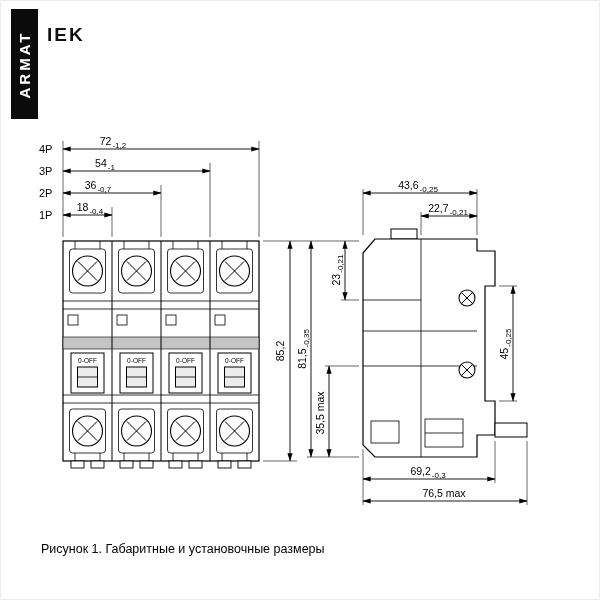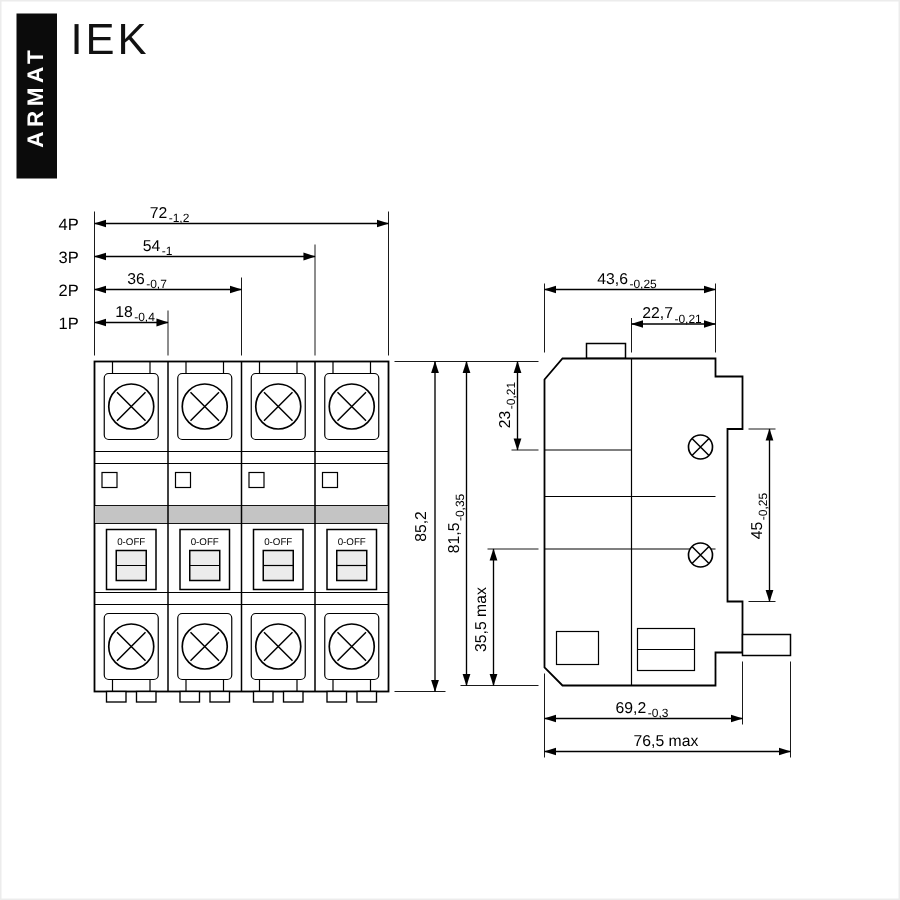--- a/index.html
+++ b/index.html
@@ -1,19 +1,19 @@
 <!DOCTYPE html>
 <html><head>
 <meta charset="utf-8">
 <style>
   html,body{margin:0;padding:0;background:#fff;}
   .page{position:relative;width:600px;height:600px;background:#fff;font-family:"Liberation Sans",sans-serif;overflow:hidden;box-sizing:border-box;border:1px solid #ececec;}
   .brand-bar{position:absolute;left:10px;top:8px;width:27px;height:110px;background:#0b0b0b;display:flex;align-items:center;justify-content:center;}
   .brand-text{color:#fff;font-size:15px;font-weight:600;letter-spacing:3px;white-space:nowrap;transform:rotate(-90deg);}
-  .logo{position:absolute;left:46px;top:10px;font-size:29px;font-weight:400;letter-spacing:2px;color:#111;}
+  .logo{position:absolute;left:46px;top:23px;font-size:19px;font-weight:700;letter-spacing:2px;color:#111;}
   .caption{position:absolute;left:40px;top:541px;font-size:12.5px;color:#000;}
   svg{position:absolute;left:0;top:0;}
   .ol{fill:#fff;stroke:#000;stroke-width:1.2;}
   .ln{stroke:#000;stroke-width:.8;fill:none;}
   .ln2{stroke:#000;stroke-width:1;fill:none;}
   .ext{stroke:#000;stroke-width:.6;fill:none;}
   .dim{stroke:#000;stroke-width:.9;marker-start:url(#arr);marker-end:url(#arr);}
   .scr{fill:#fff;stroke:#000;stroke-width:1.1;}
   .tgf{fill:#fff;stroke:#000;stroke-width:1;}
   .knob{fill:#ececec;stroke:#000;stroke-width:1;}
@@ -118,13 +118,14 @@
       <text class="dt" x="447" y="211" text-anchor="middle"><tspan>22,7</tspan><tspan class="tol" dx="1" dy="3">-0,21</tspan></text>
       <text class="dt" text-anchor="middle" transform="rotate(-90 339 269)" x="339" y="269"><tspan>23</tspan><tspan class="tol" dx="1" dy="3">-0,21</tspan></text>
       <text class="dt" text-anchor="middle" transform="rotate(-90 305 348)" x="305" y="348"><tspan>81,5</tspan><tspan class="tol" dx="1" dy="3">-0,35</tspan></text>
       <text class="dt" text-anchor="middle" transform="rotate(-90 323 412)" x="323" y="412"><tspan>35,5 max</tspan></text>
       <text class="dt" text-anchor="middle" transform="rotate(-90 507 343)" x="507" y="343"><tspan>45</tspan><tspan class="tol" dx="1" dy="3">-0,25</tspan></text>
       <text class="dt" x="427" y="474" text-anchor="middle"><tspan>69,2</tspan><tspan class="tol" dx="1" dy="3">-0,3</tspan></text>
       <text class="dt" x="443" y="496" text-anchor="middle"><tspan>76,5 max</tspan></text>
     </g>
   </svg>
 
+  <div class="caption">Рисунок 1. Габаритные и установочные размеры</div>
 </div>
 
 </body></html>

